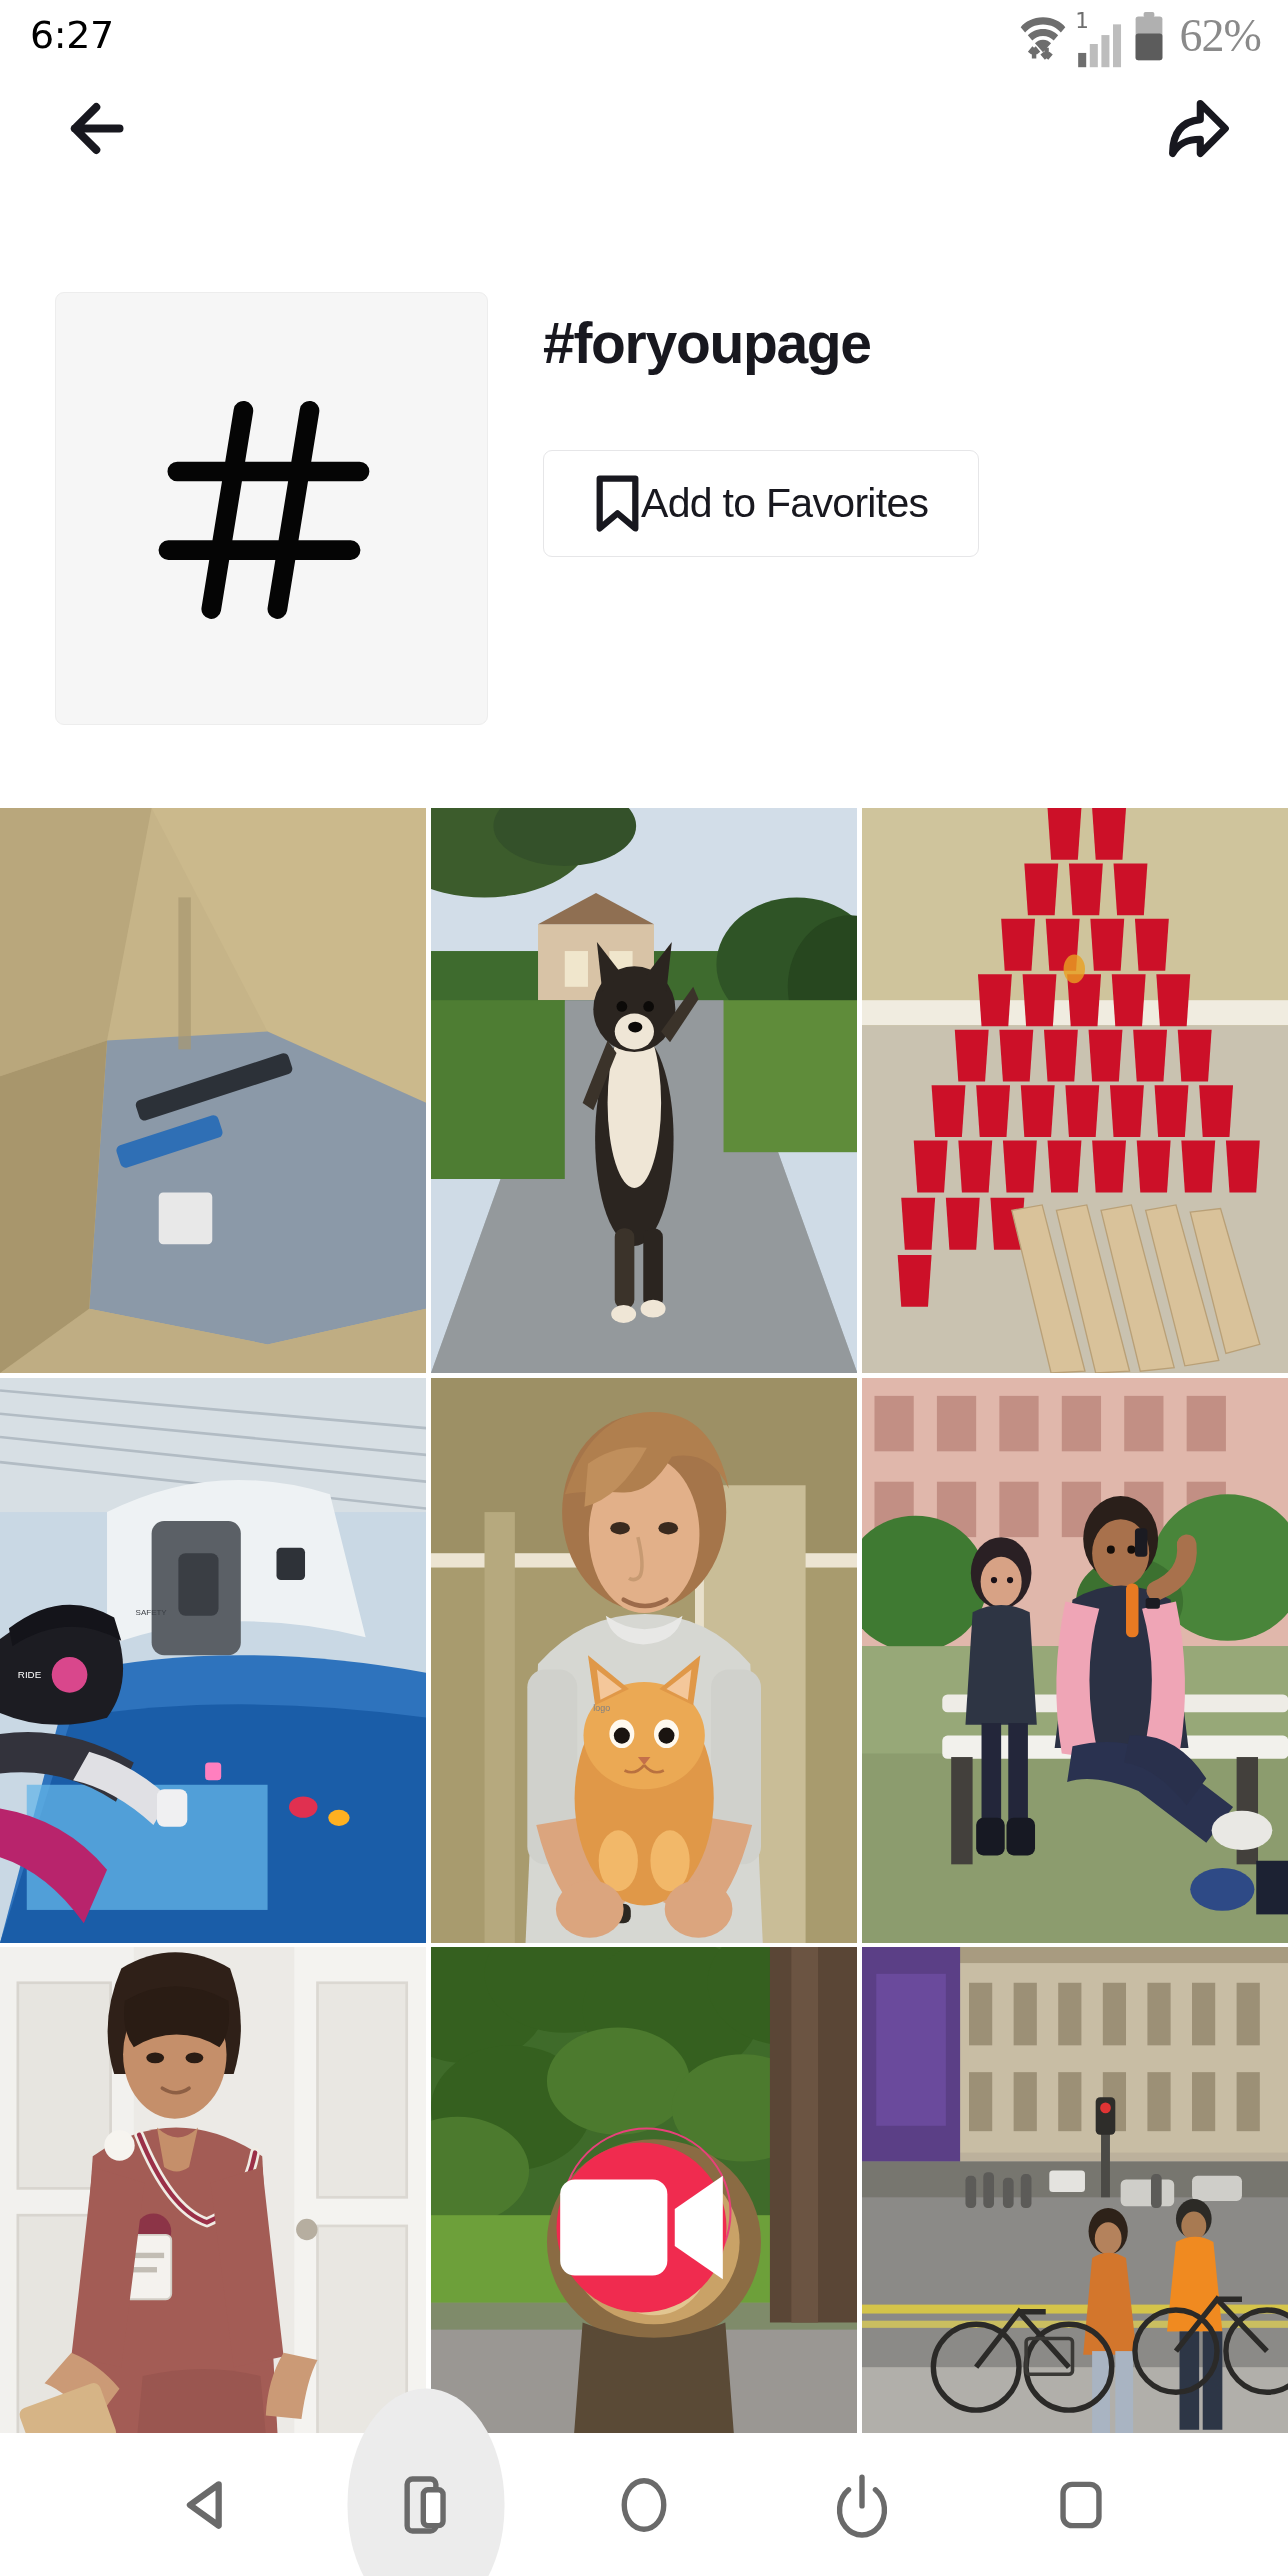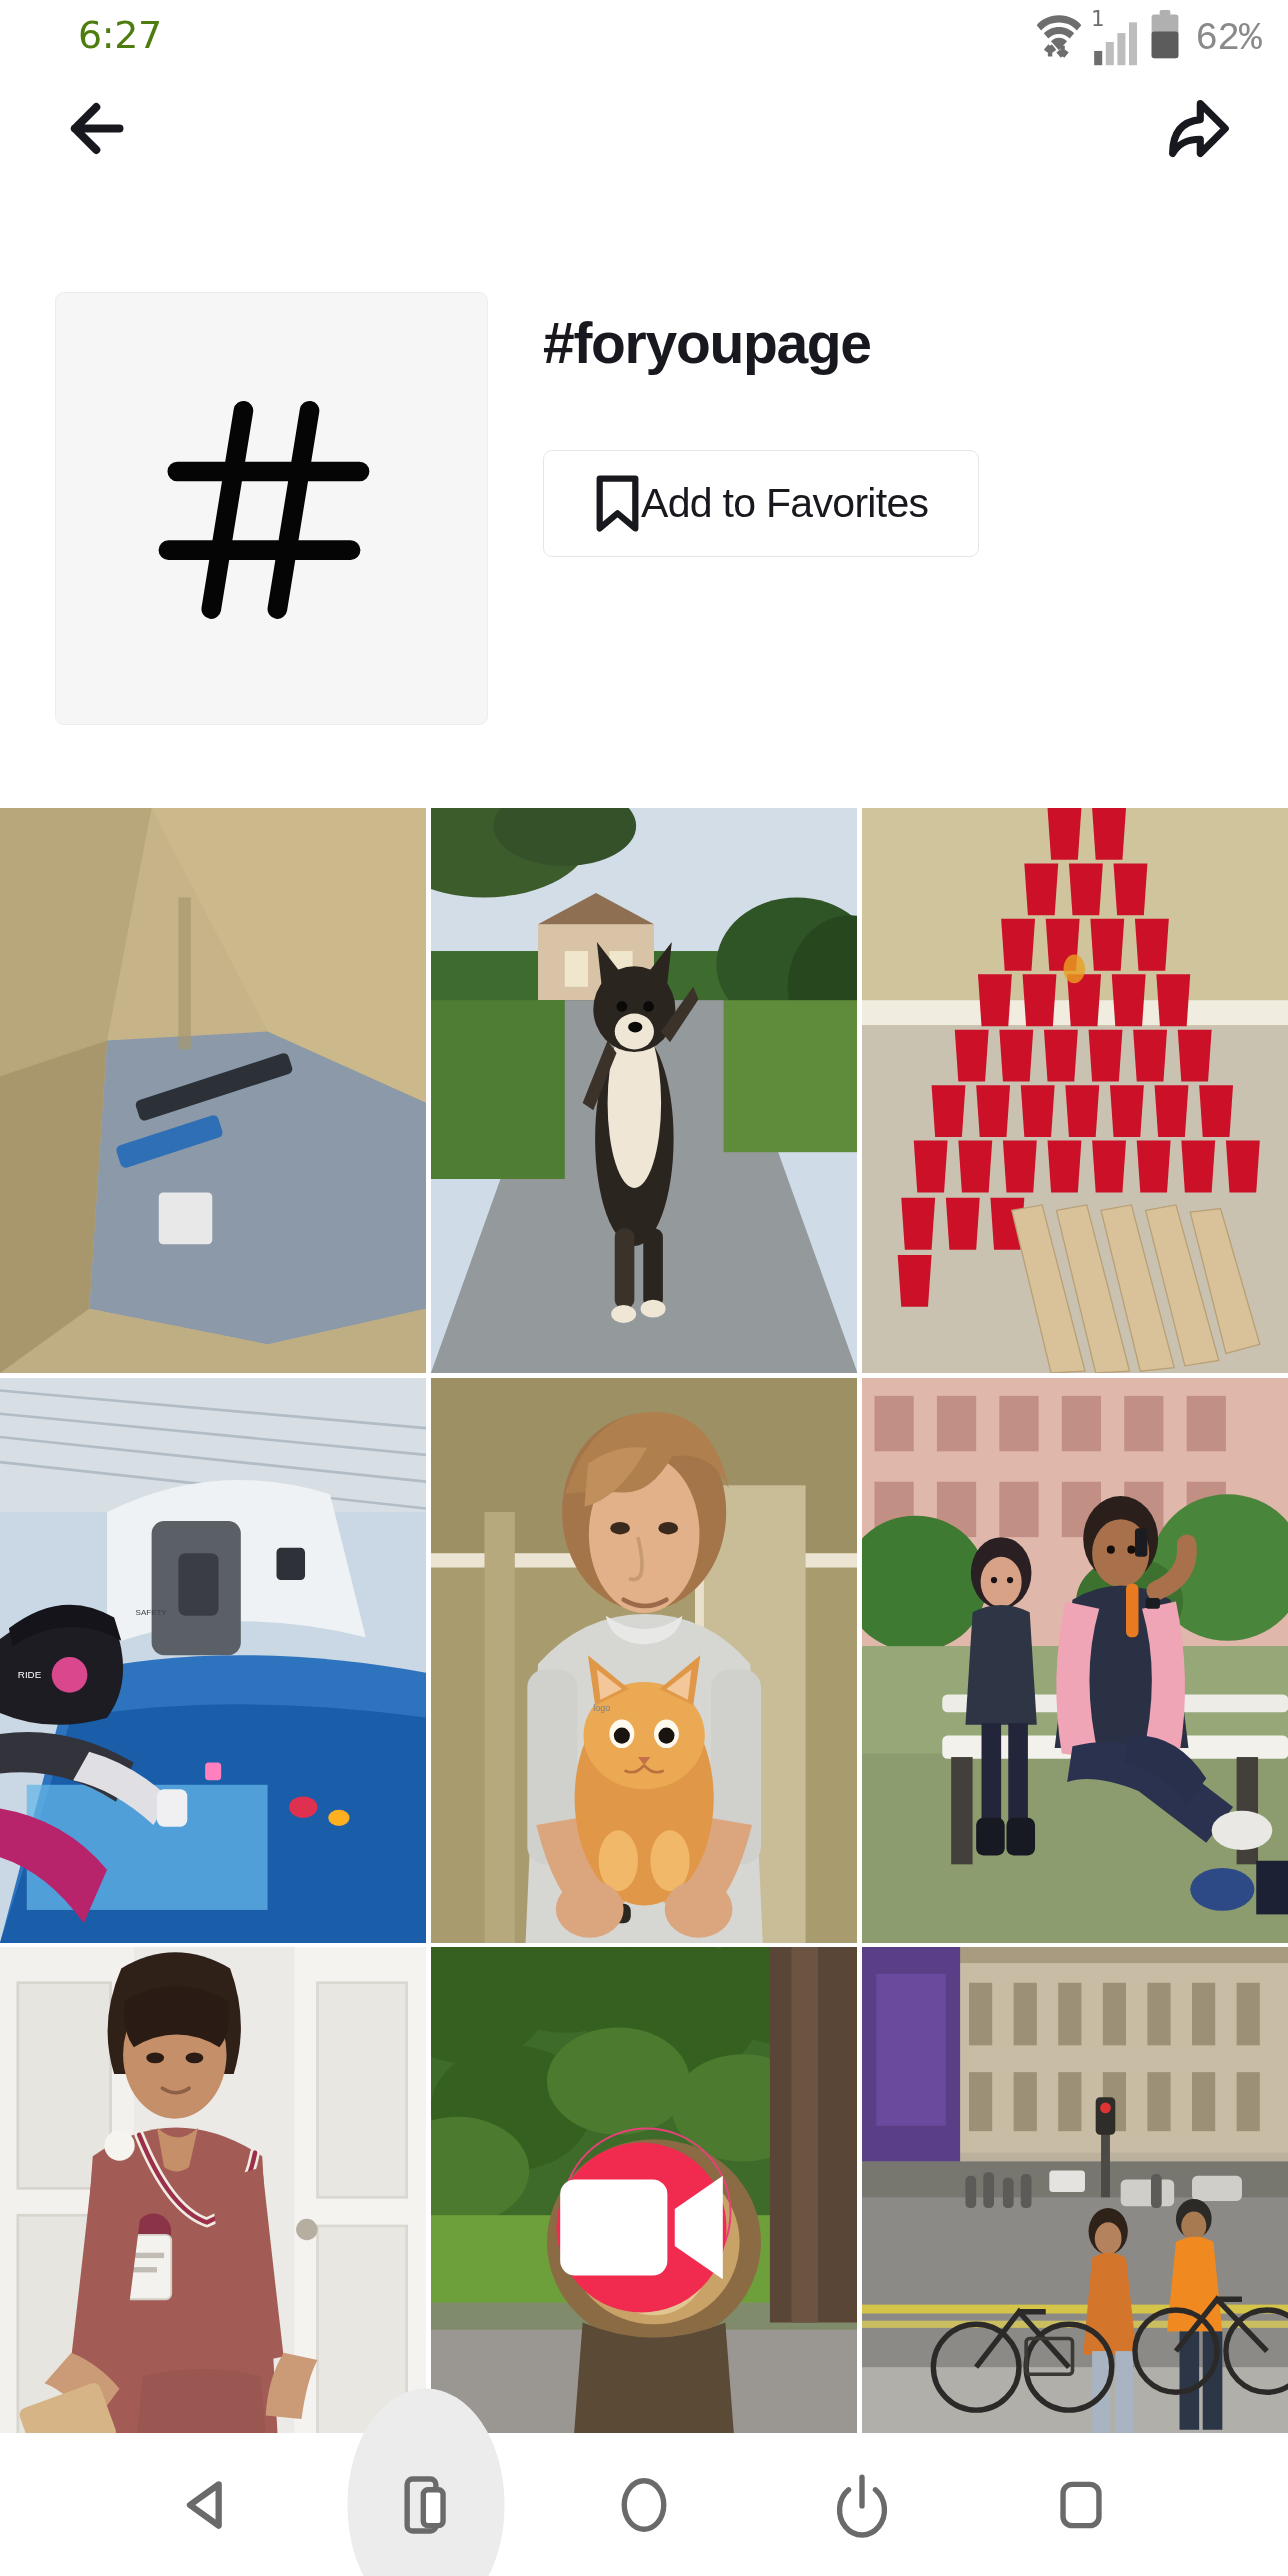--- a/index.html
+++ b/index.html
@@ -10,28 +10,28 @@
     overflow:hidden;
   }
 
   
   .statusbar{
     position:absolute; left:0; top:0; width:1288px; height:70px;
     display:flex; align-items:center; justify-content:space-between;
     padding:0 27px 0 30px;
   }
   .status-time{
-    font-size:38px; color:#4d7c0f; letter-spacing:-0.4px;
-    font-family:"DejaVu Sans", sans-serif; font-weight:400;margin-left:48px;
+    font-size:38px; color:#000000; letter-spacing:-0.4px;
+    font-family:"DejaVu Sans", sans-serif; font-weight:400;
   }
   .status-right{ display:flex; align-items:flex-end; gap:8px; }
   .sb-ico{ display:block; }
   .status-battery-text{
-    font-size:38px; color:#8a8a8a; margin-left:5.4px; letter-spacing:-0.9px;
-    font-family:Liberation Mono, monospace;
+    font-size:46px; color:#8a8a8a; margin-left:5.4px; letter-spacing:-0.9px;
+    font-family:Liberation Serif, serif;
   }
   .wifi-wrap{ position:relative; width:52px; height:50px; }
   .sig-sup{
     position:absolute; left:-1.8px; top:-3.6px; font-size:21.5px; color:#6e6e6e;
     font-family:"DejaVu Sans", sans-serif;
   }
   .sig-wrap{ position:relative; width:47px; height:50px; }
 
   
   .topnav{

